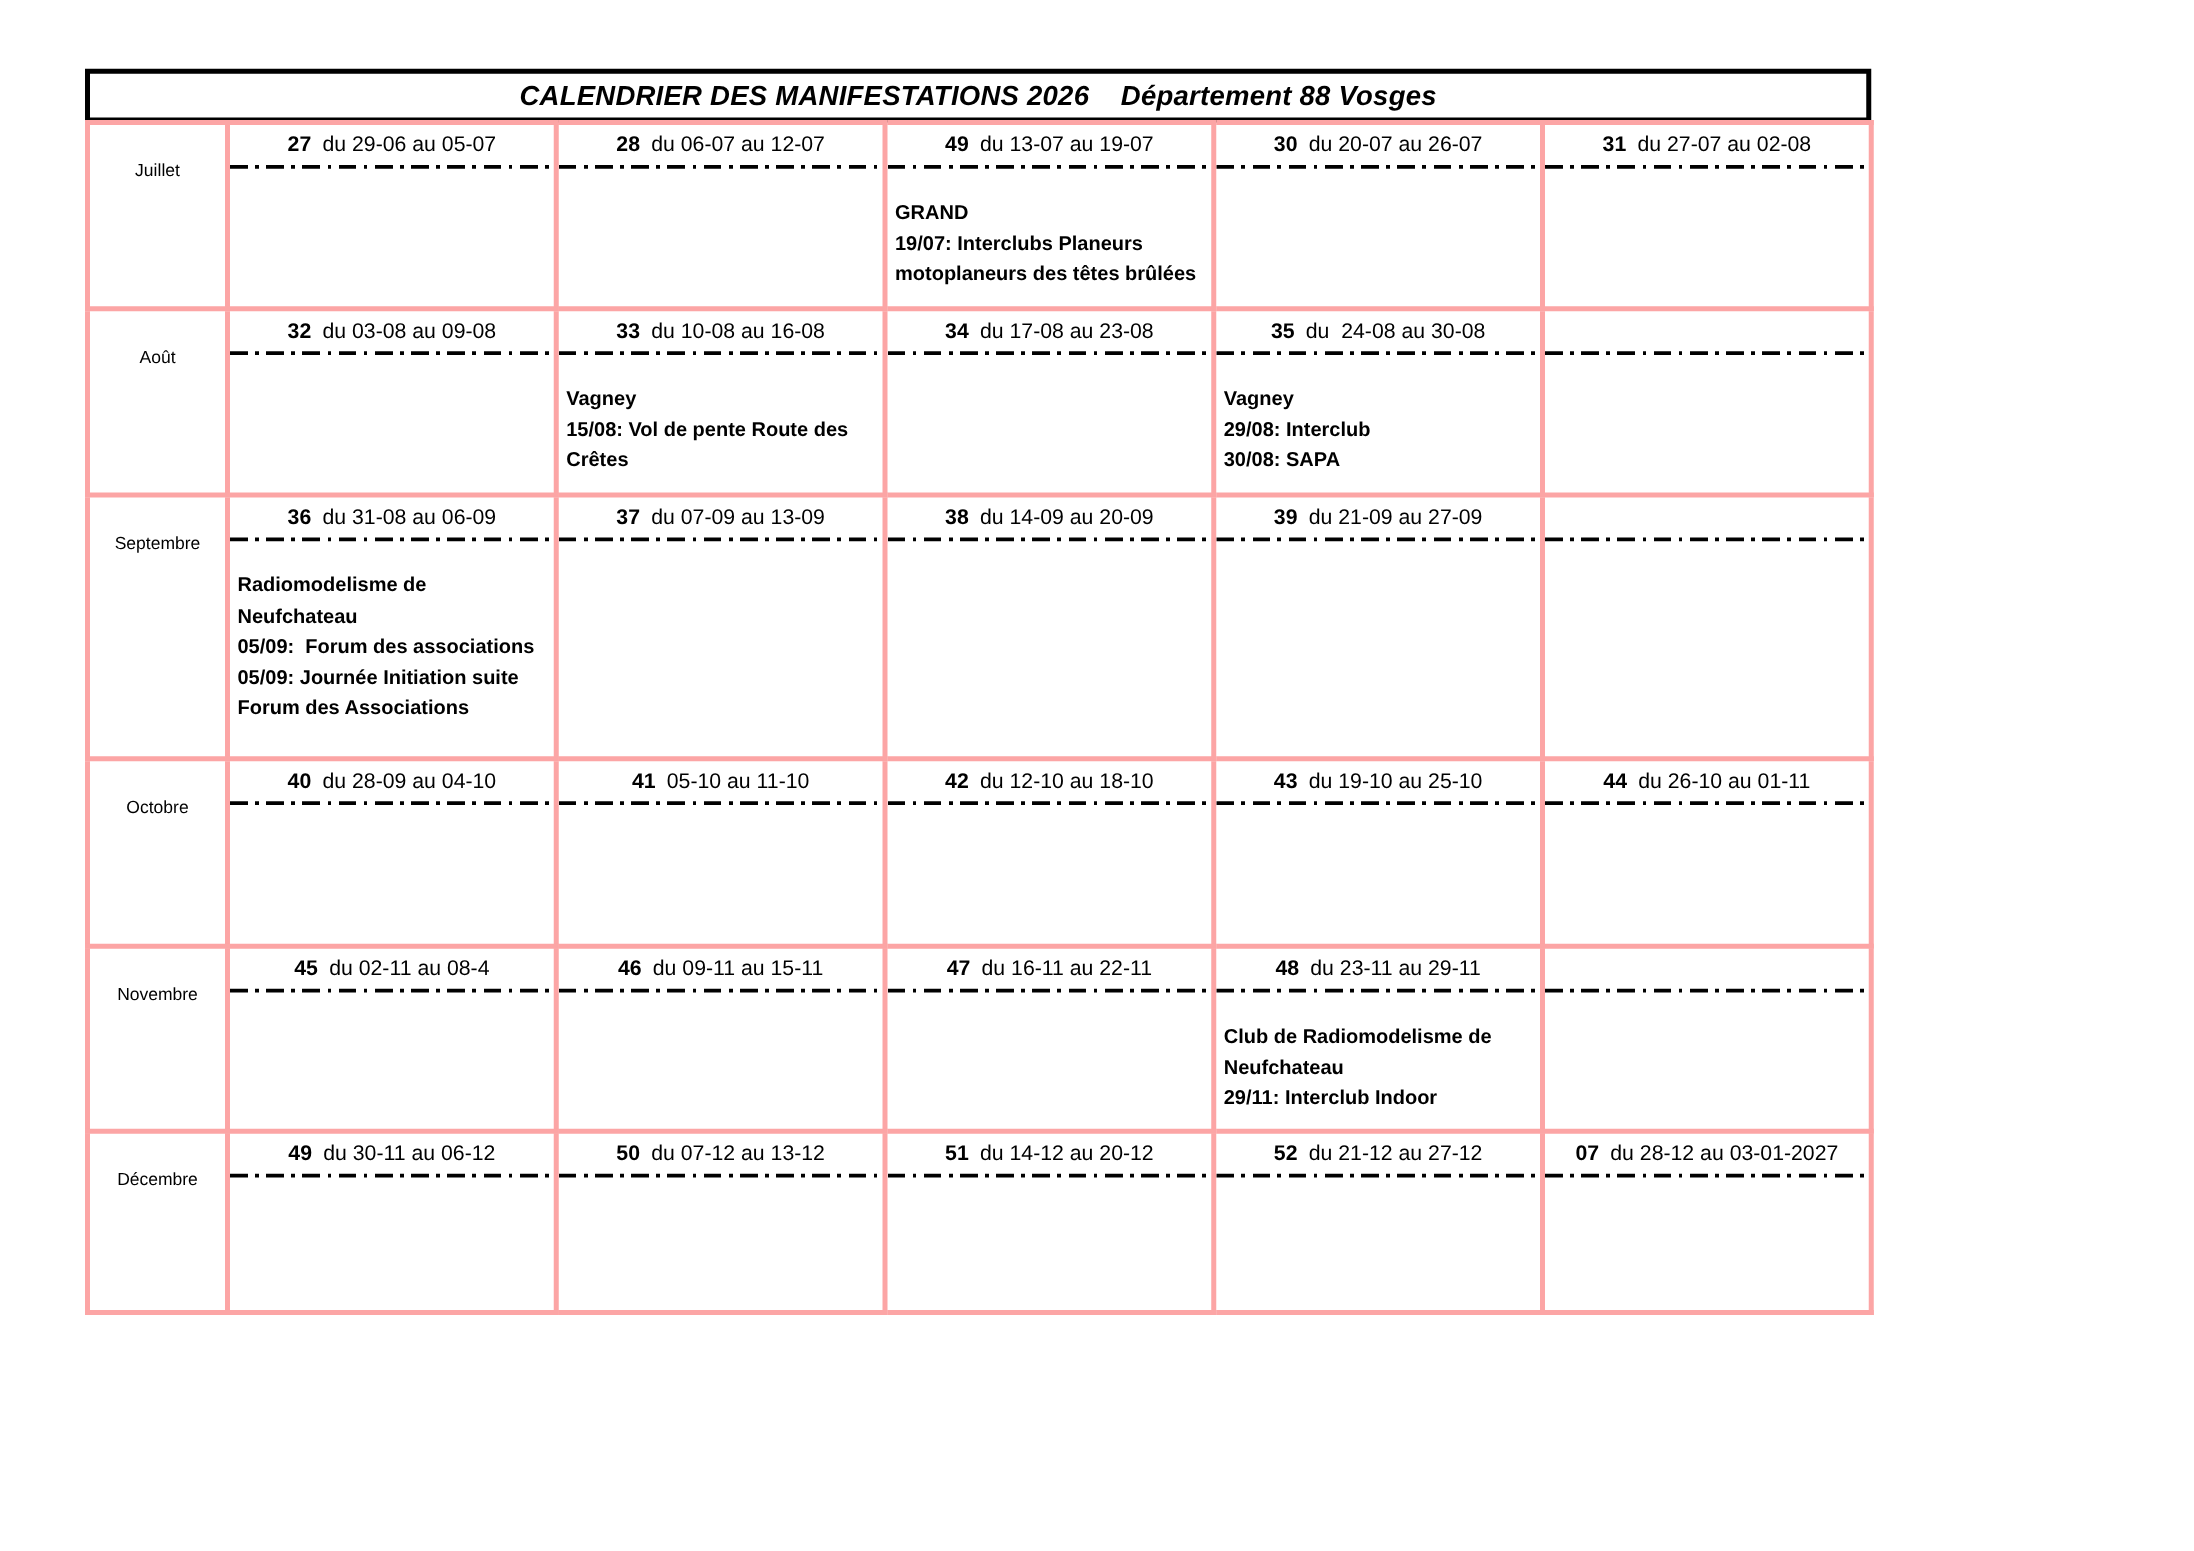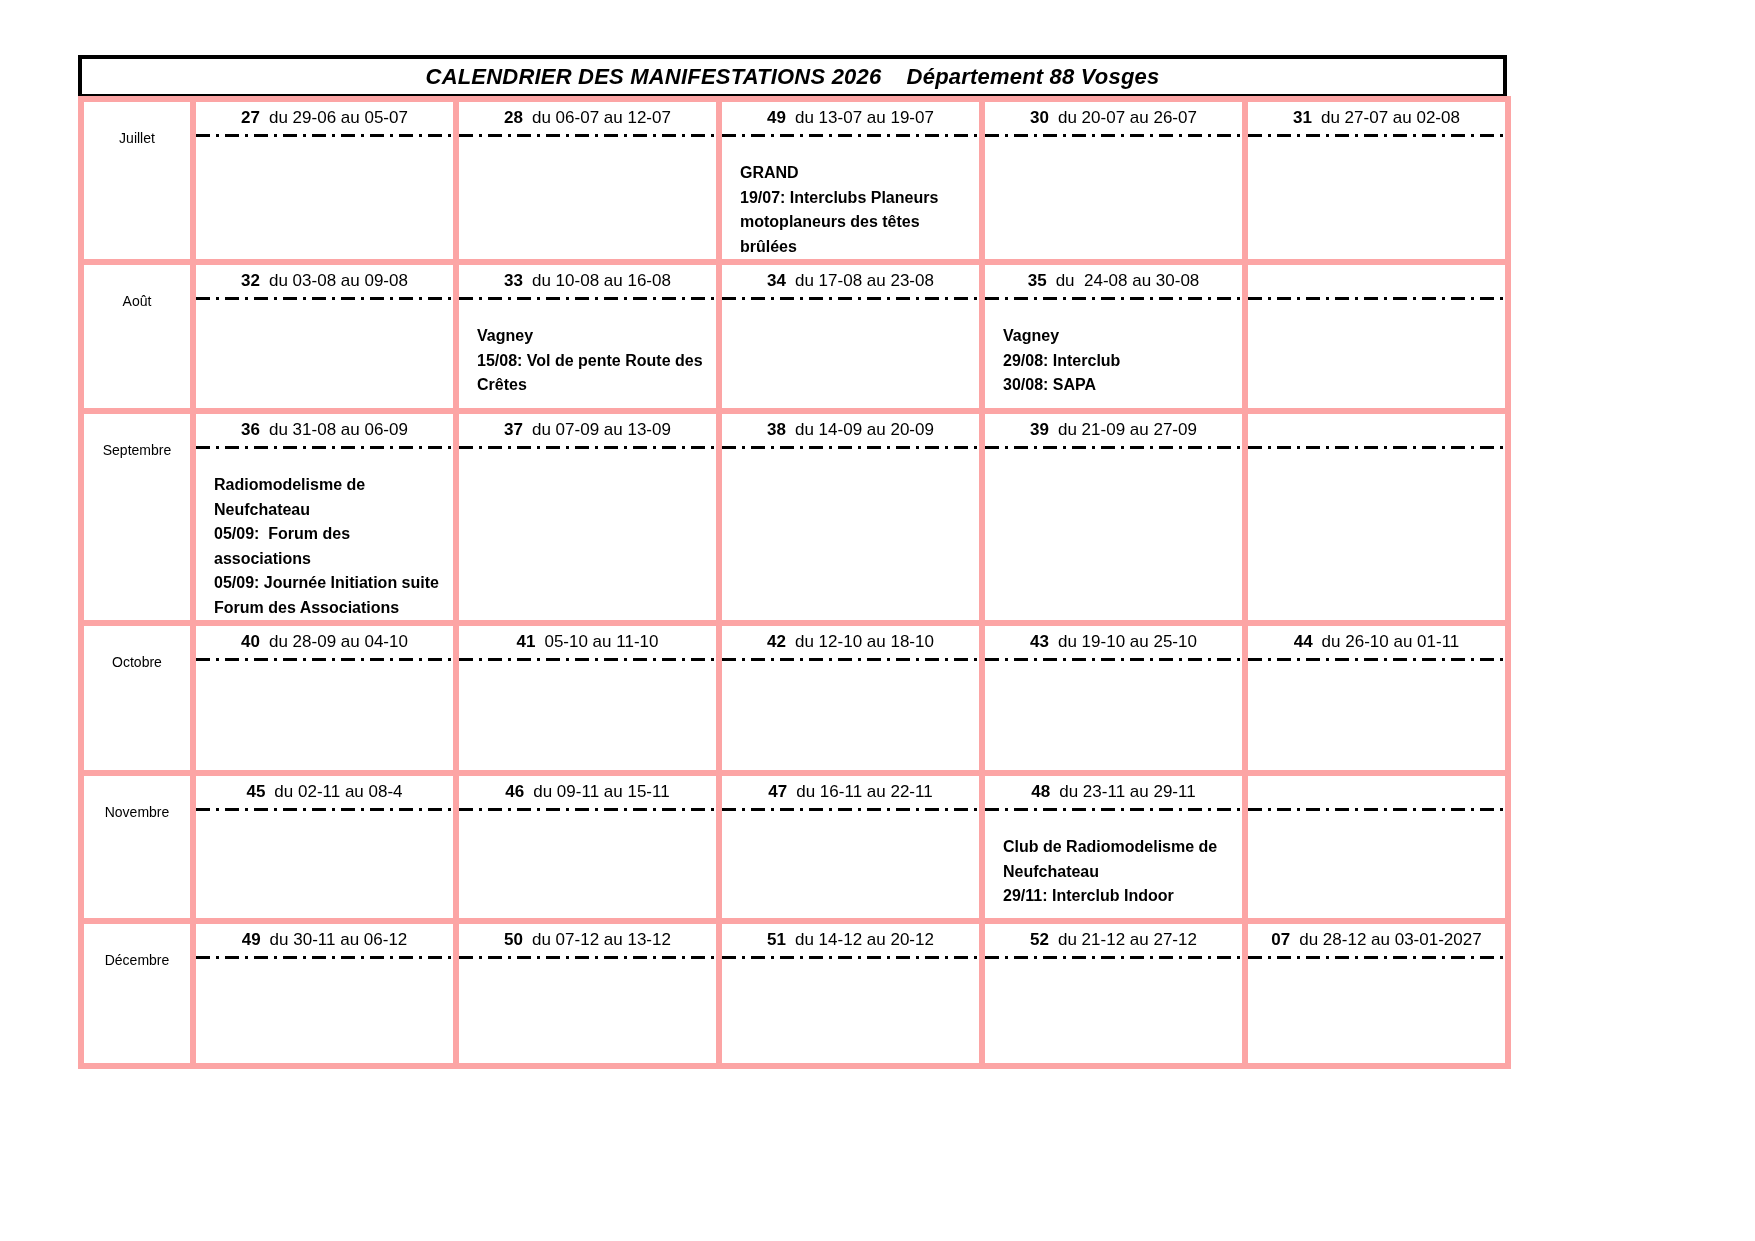--- a/index.html
+++ b/index.html
@@ -2,39 +2,39 @@
 <html><head>
 <meta charset="utf-8">
 <style>
   html,body{margin:0;padding:0;background:#ffffff;}
   body{
     width:1755px;height:1241px;position:relative;
     font-family:"Liberation Sans","DejaVu Sans",sans-serif;
     color:#000;
     -webkit-font-smoothing:antialiased;
   }
-  .sheet{position:absolute;left:10px;top:0;width:1408px;height:1241px;background:#fff;}
+  .sheet{position:absolute;left:0;top:0;width:1408px;height:1241px;background:#fff;}
 
   .title-box{
     position:absolute;left:68px;top:55px;width:1421px;height:35px;
     border:4px solid #000;
     display:flex;align-items:center;justify-content:center;
   }
   .title-text{
     font-weight:bold;font-style:italic;font-size:22px;letter-spacing:0.2px;
     white-space:pre;
   }
 
   table.cal{
     position:absolute;left:68px;top:96px;
     border-collapse:collapse;table-layout:fixed;
     width:1429px;
     border:3px solid #000;
   }
-  table.cal td{border:6px solid #fca5a5;padding:0;vertical-align:top;overflow:hidden;}
+  table.cal td{border:4px solid #fca5a5;padding:0;vertical-align:top;overflow:hidden;}
 
   table.cal tr:nth-child(1){height:149px;}
   table.cal tr:nth-child(2){height:149px;}
   table.cal tr:nth-child(3){height:211px;}
   table.cal tr:nth-child(4){height:150px;}
   table.cal tr:nth-child(5){height:148px;}
   table.cal tr:nth-child(6){height:145px;}
 
   col.month-col{width:112px;}
   col.week-col{width:263px;}
@@ -53,21 +53,21 @@
   .week-range{font-weight:normal;}
 
   .dashdot{
     height:3px;width:100%;
     background:repeating-linear-gradient(to right,
       #000 0 14px, transparent 14px 20px,
       #000 20px 23px, transparent 23px 29px);
   }
 
   .events{
-    padding:24px 6px 0 18px;
+    padding:24px 6px 0 6px;
     text-align:left;
   }
   .event-line{
     font-weight:bold;font-size:16px;line-height:24.5px;
     white-space:pre-wrap;
   }
 </style>
 </head>
 <body>
 

